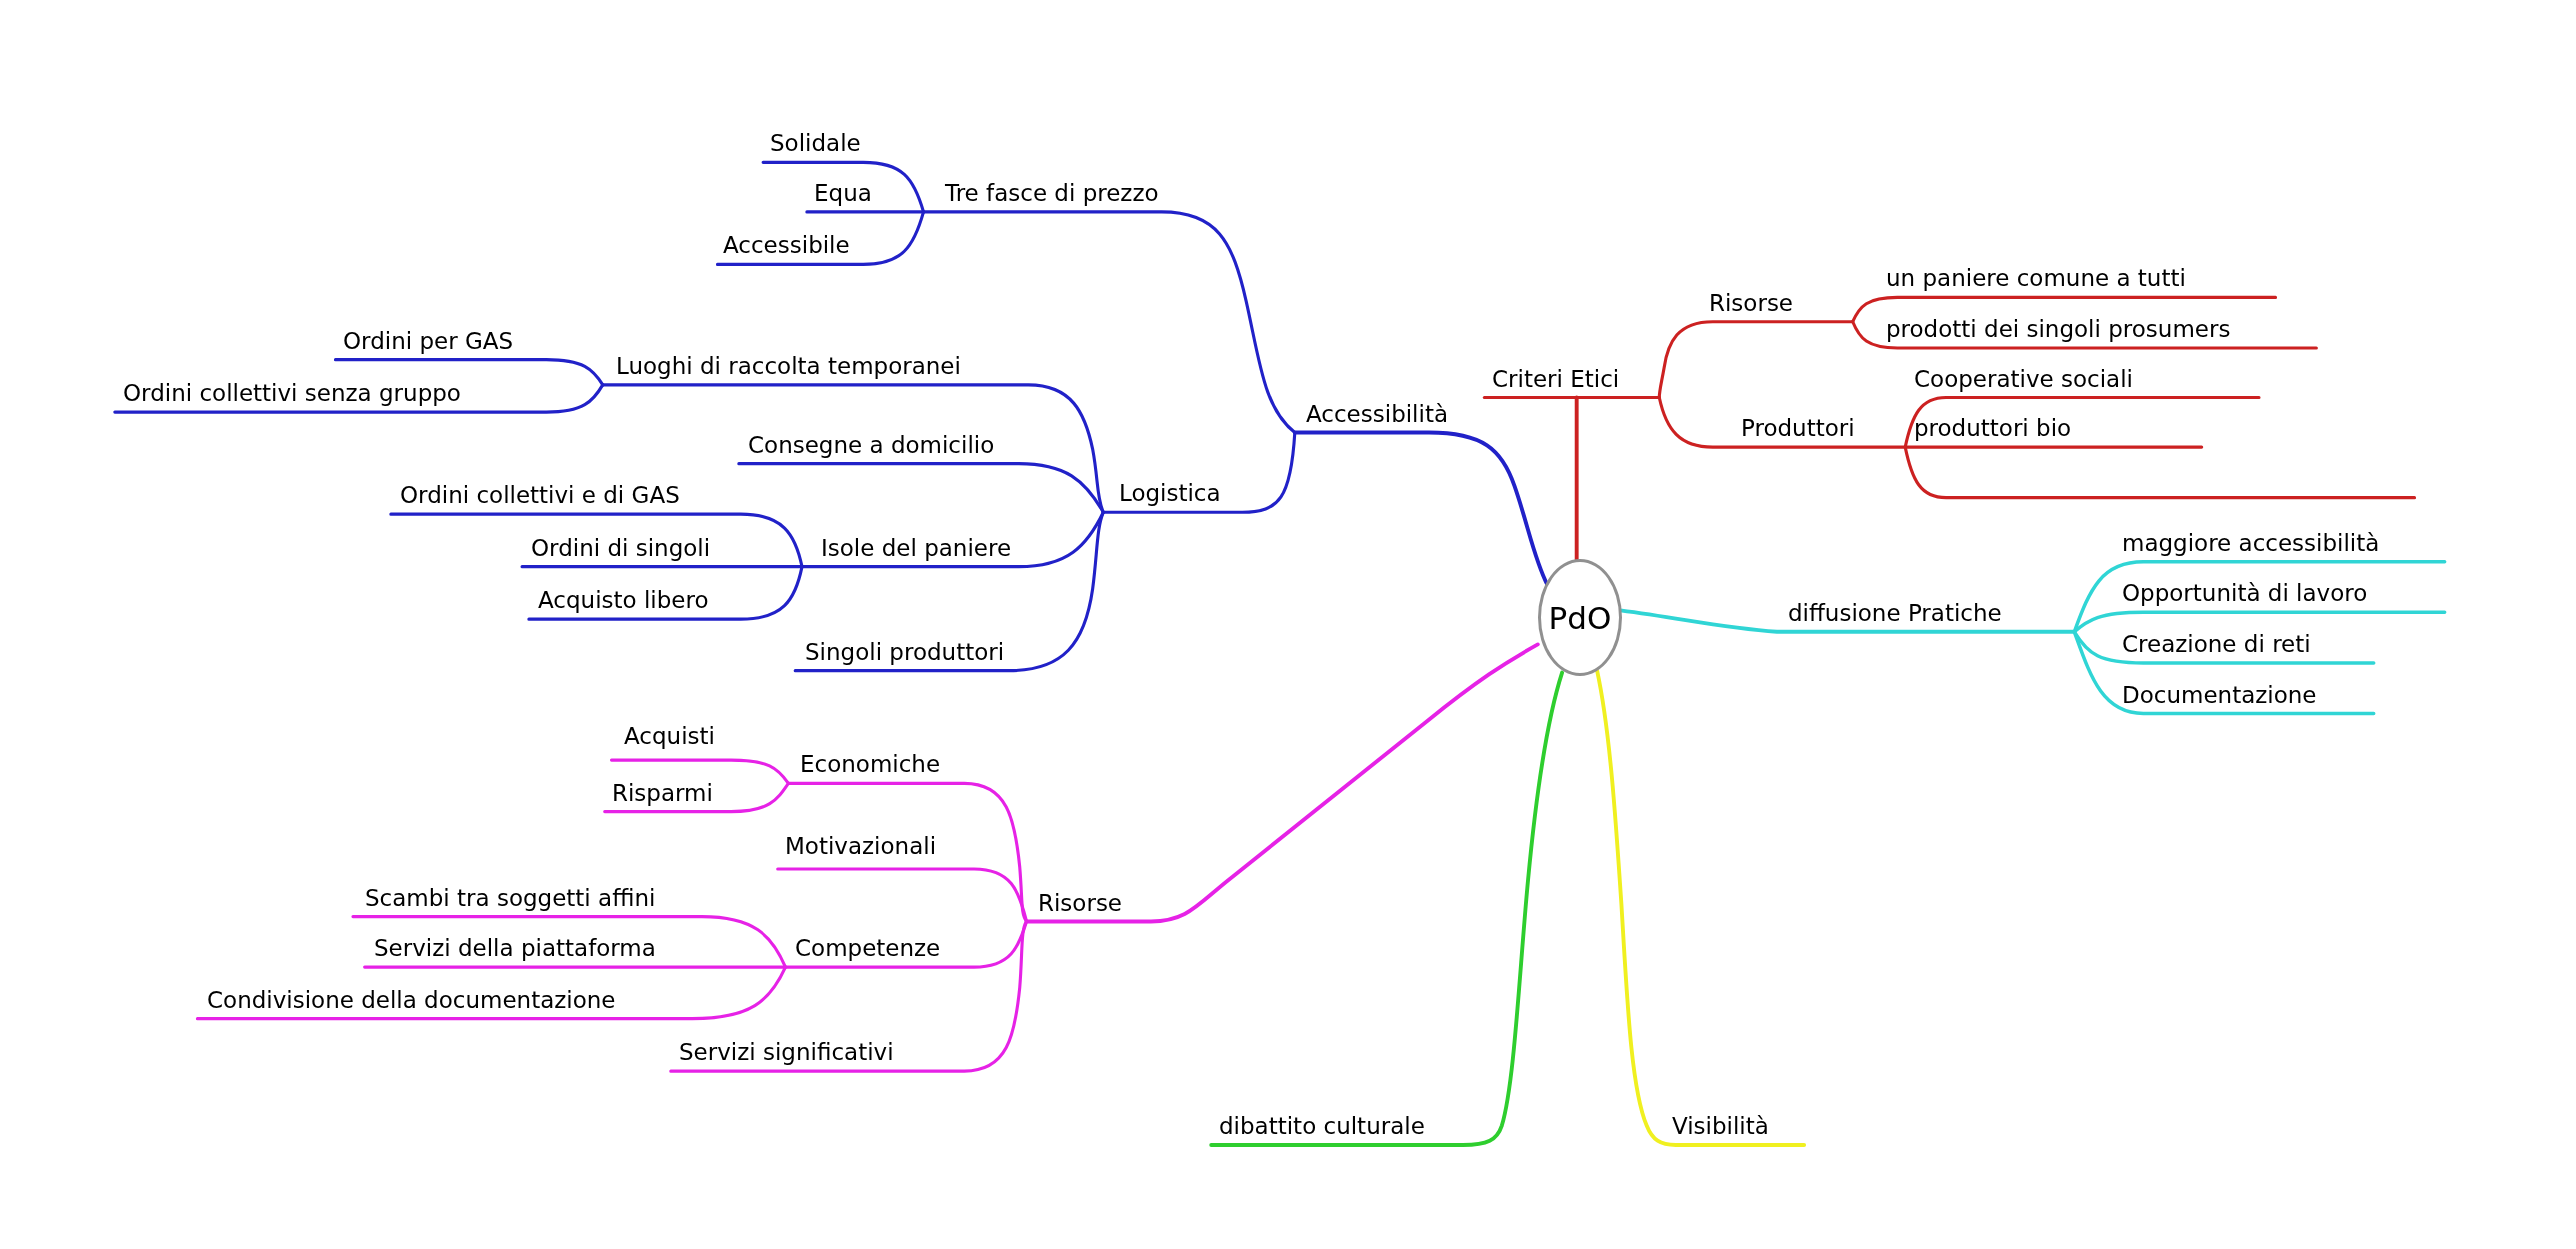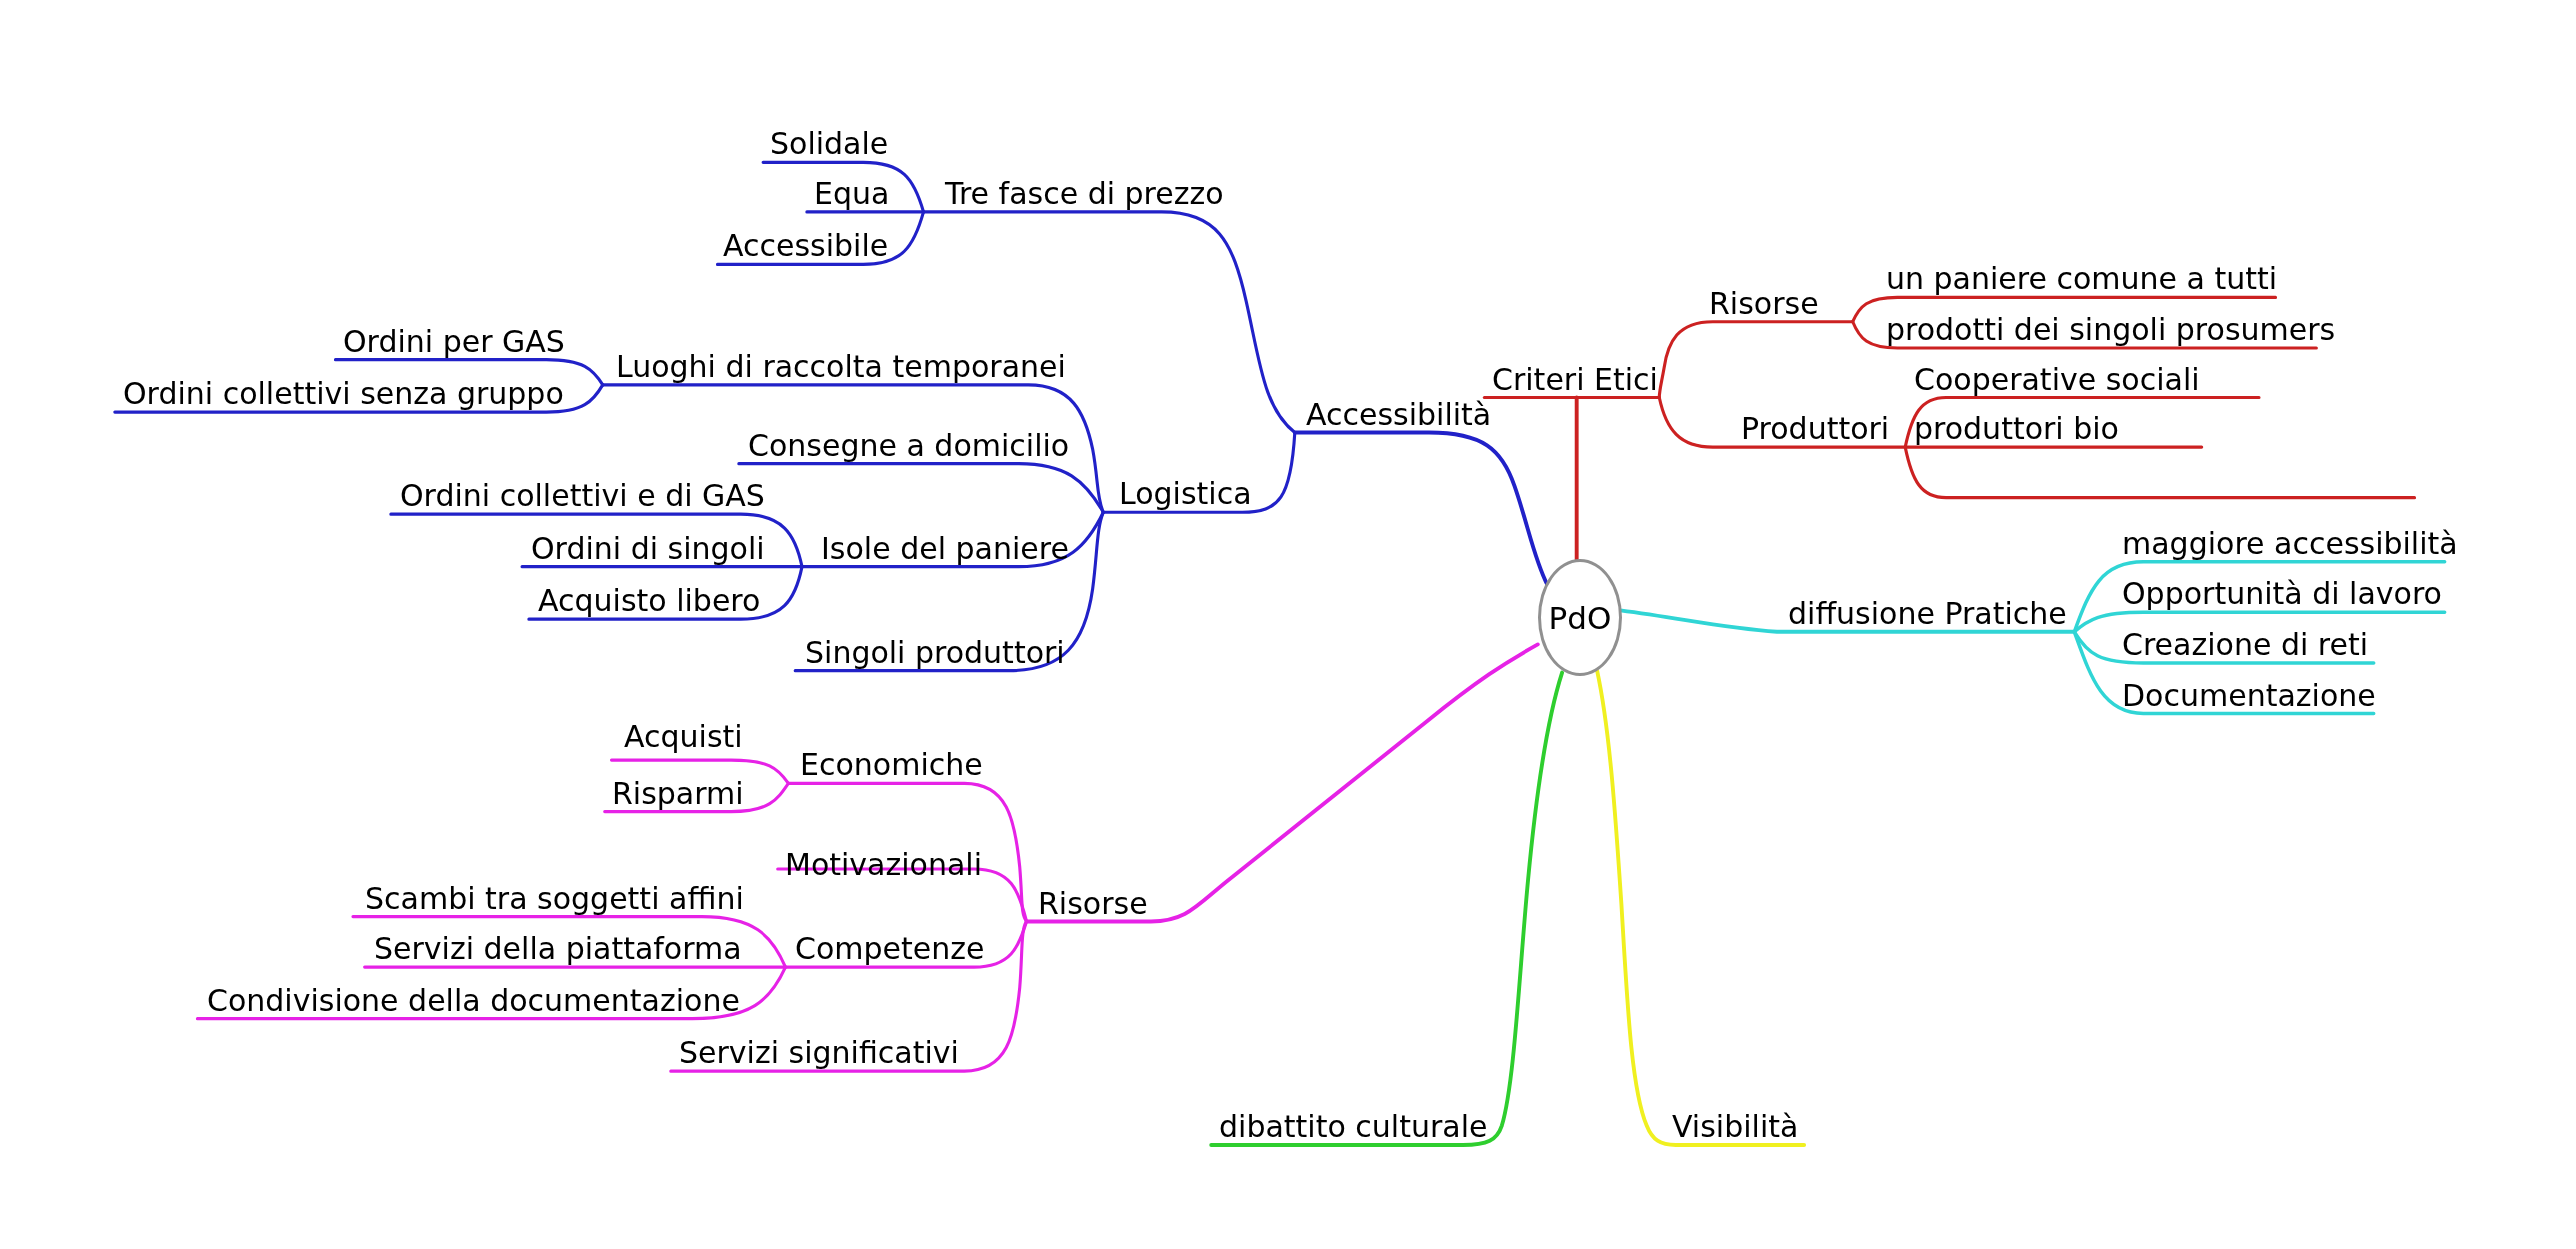--- a/index.html
+++ b/index.html
@@ -1,19 +1,19 @@
 <!DOCTYPE html>
 <html><head>
 <meta charset="utf-8">
 <style>
   html,body{margin:0;padding:0;background:#ffffff;}
   #canvas{position:relative;width:2576px;height:1249px;background:#ffffff;overflow:hidden;
           font-family:"DejaVu Sans","Liberation Sans",sans-serif;}
   #edges{position:absolute;left:0;top:0;}
-  .node{position:absolute;white-space:nowrap;font-size:30px;line-height:33px;color:#000;}
+  .node{position:absolute;white-space:nowrap;font-size:23px;line-height:33px;color:#000;}
   .root-node{position:absolute;left:1538px;top:559px;width:84px;height:117px;
              border:3.9px solid #909090;border-radius:50%;display:flex;align-items:center;
              justify-content:center;font-size:31px;color:#000;background:#fff;box-sizing:border-box;}
   path{fill:none;stroke-linecap:round;stroke-linejoin:round;}
   .e-blue{stroke:#2121c8;stroke-width:3.2px;}
   .e-red{stroke:#cc2121;stroke-width:3.2px;}
   .e-cyan{stroke:#30d5d5;stroke-width:3.6px;}
   .e-magenta{stroke:#e622e6;stroke-width:3.2px;}
   .e-green{stroke:#2ece2e;stroke-width:3.6px;}
   .e-yellow{stroke:#f0f020;stroke-width:3.6px;}
@@ -111,21 +111,21 @@
   <div class="node" style="left:1788px;top:597px">diffusione Pratiche</div>
   <div class="node" style="left:2122px;top:527px">maggiore accessibilità</div>
   <div class="node" style="left:2122px;top:577px">Opportunità di lavoro</div>
   <div class="node" style="left:2122px;top:628px">Creazione di reti</div>
   <div class="node" style="left:2122px;top:679px">Documentazione</div>
 
   <div class="node" style="left:1038px;top:887px">Risorse</div>
   <div class="node" style="left:800px;top:748px">Economiche</div>
   <div class="node" style="left:624px;top:720px">Acquisti</div>
   <div class="node" style="left:612px;top:777px">Risparmi</div>
-  <div class="node" style="left:785px;top:848px">Motivazionali</div>
+  <div class="node" style="left:785px;top:830px">Motivazionali</div>
   <div class="node" style="left:795px;top:932px">Competenze</div>
   <div class="node" style="left:365px;top:882px">Scambi tra soggetti affini</div>
   <div class="node" style="left:374px;top:932px">Servizi della piattaforma</div>
   <div class="node" style="left:207px;top:984px">Condivisione della documentazione</div>
   <div class="node" style="left:679px;top:1036px">Servizi significativi</div>
 
   <div class="node" style="left:1219px;top:1110px">dibattito culturale</div>
   <div class="node" style="left:1672px;top:1110px">Visibilità</div>
 
 </div>

